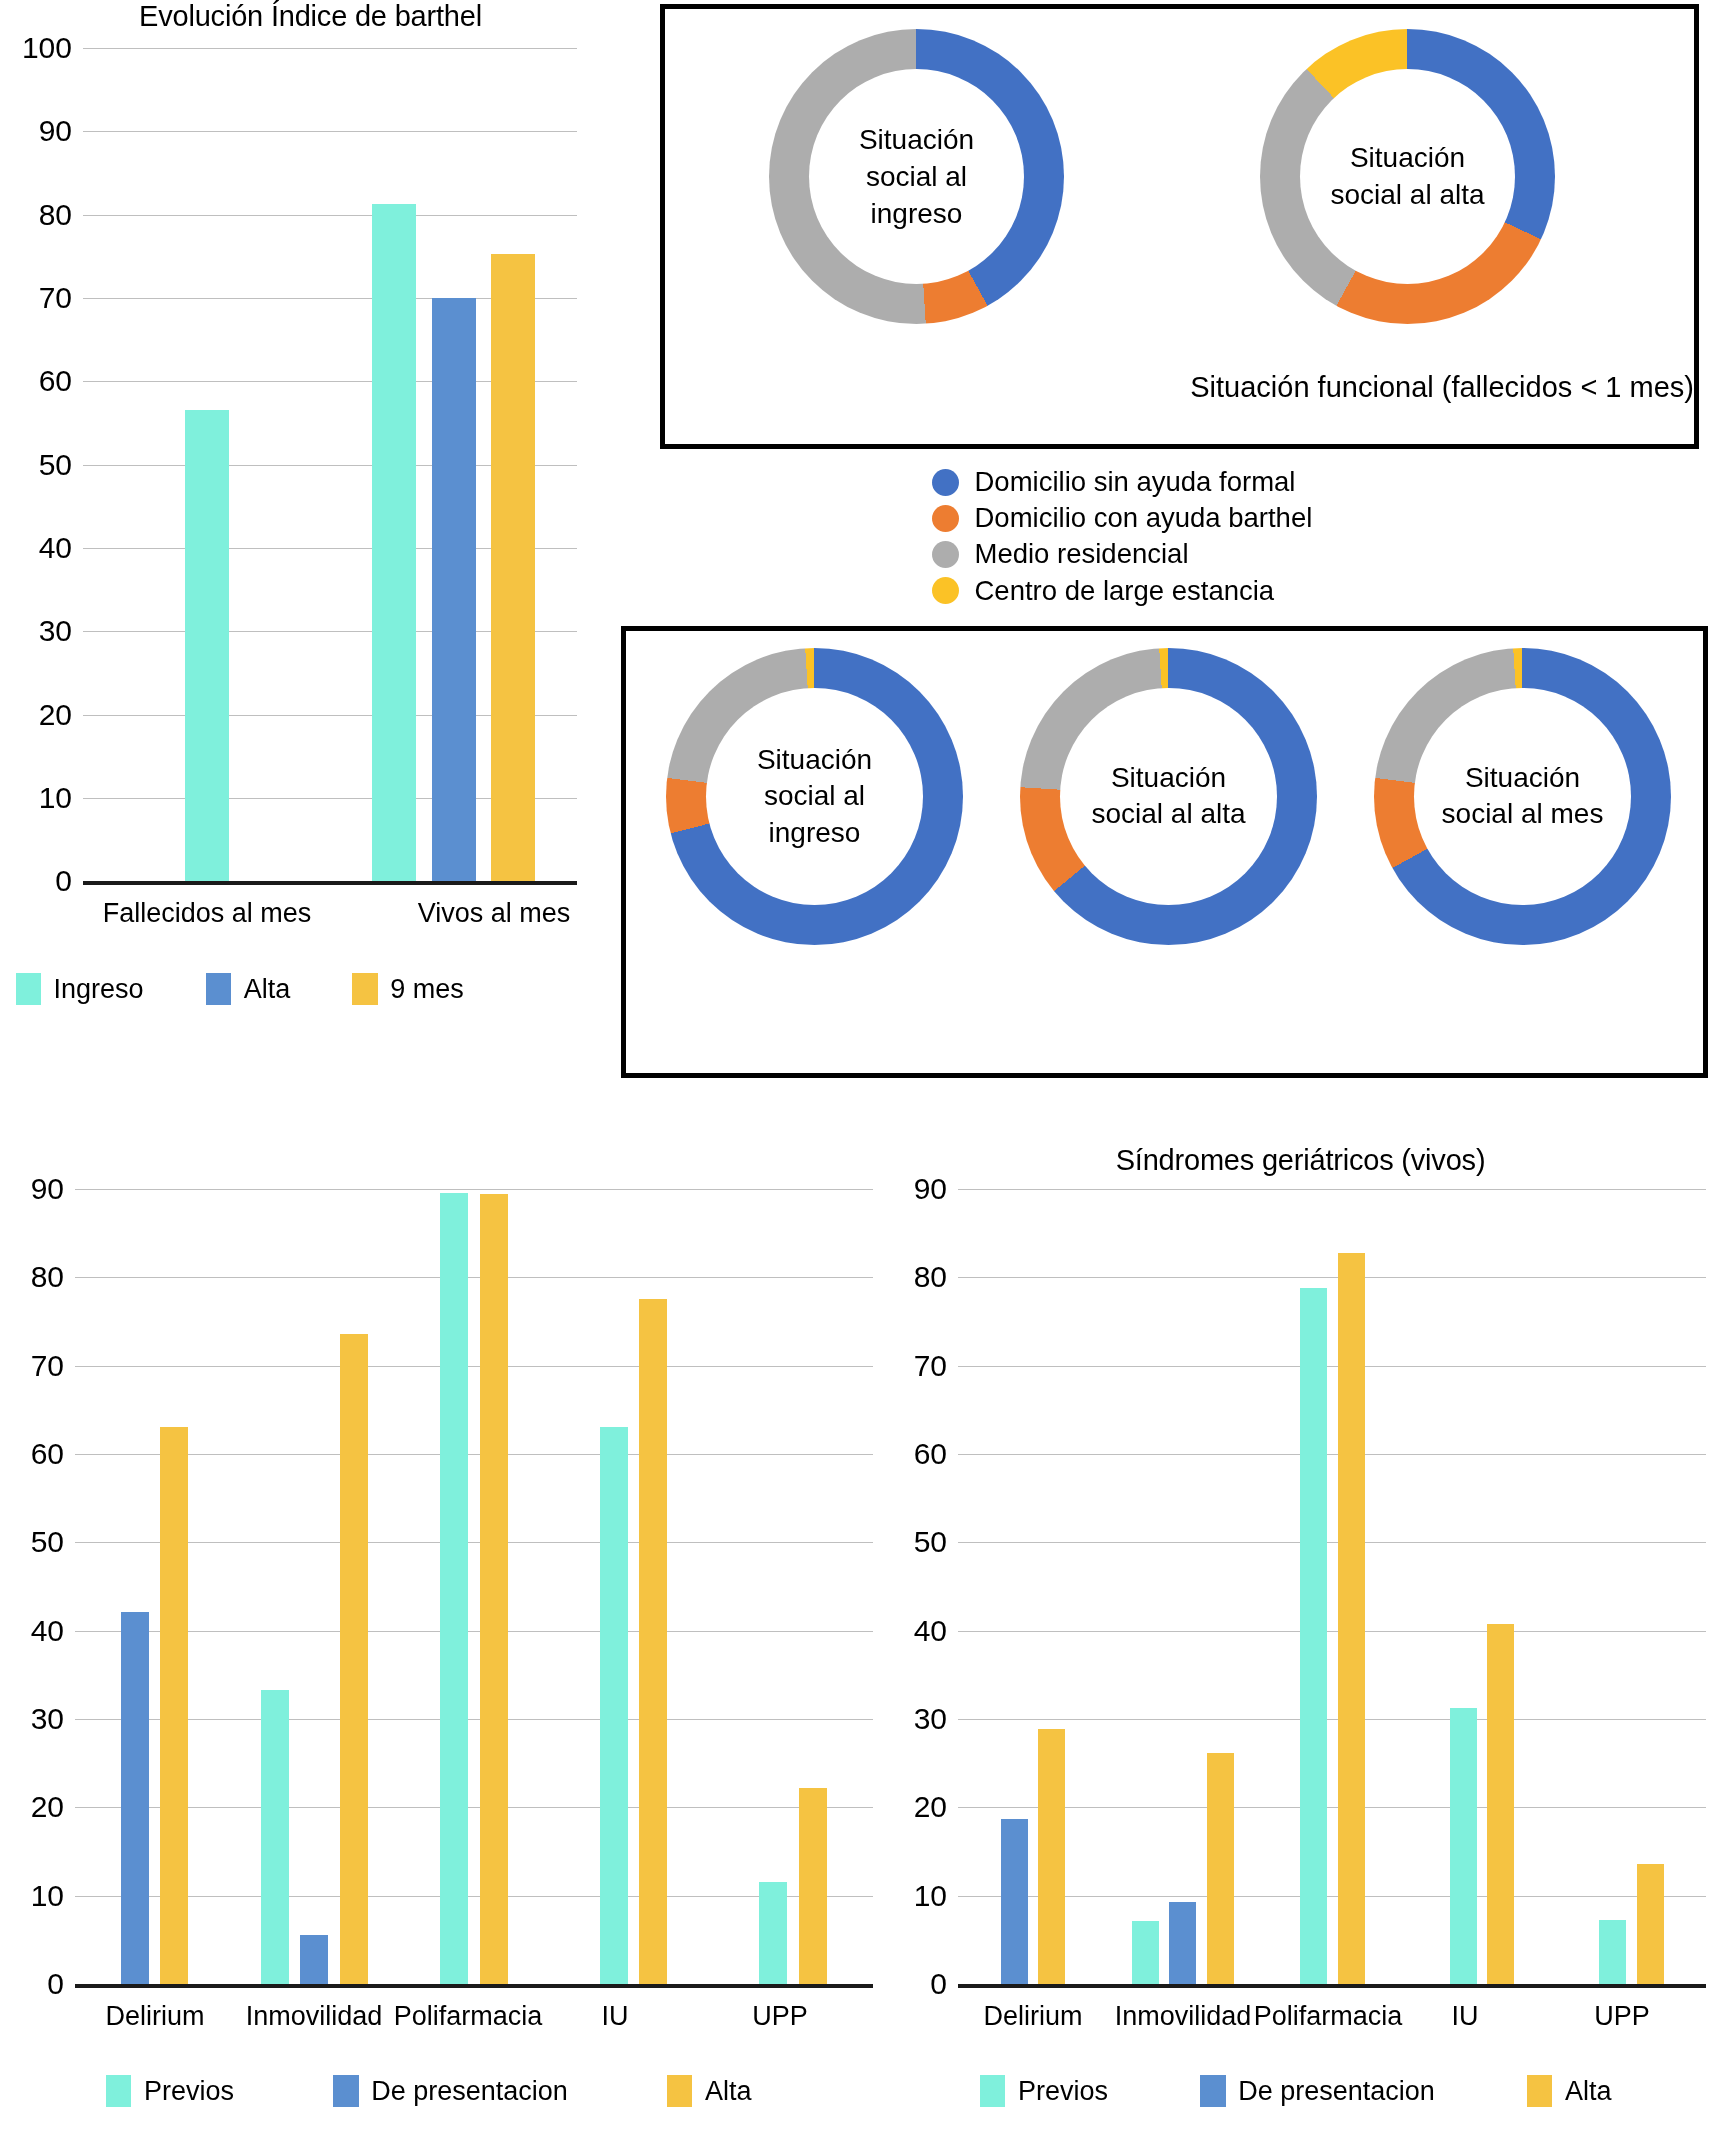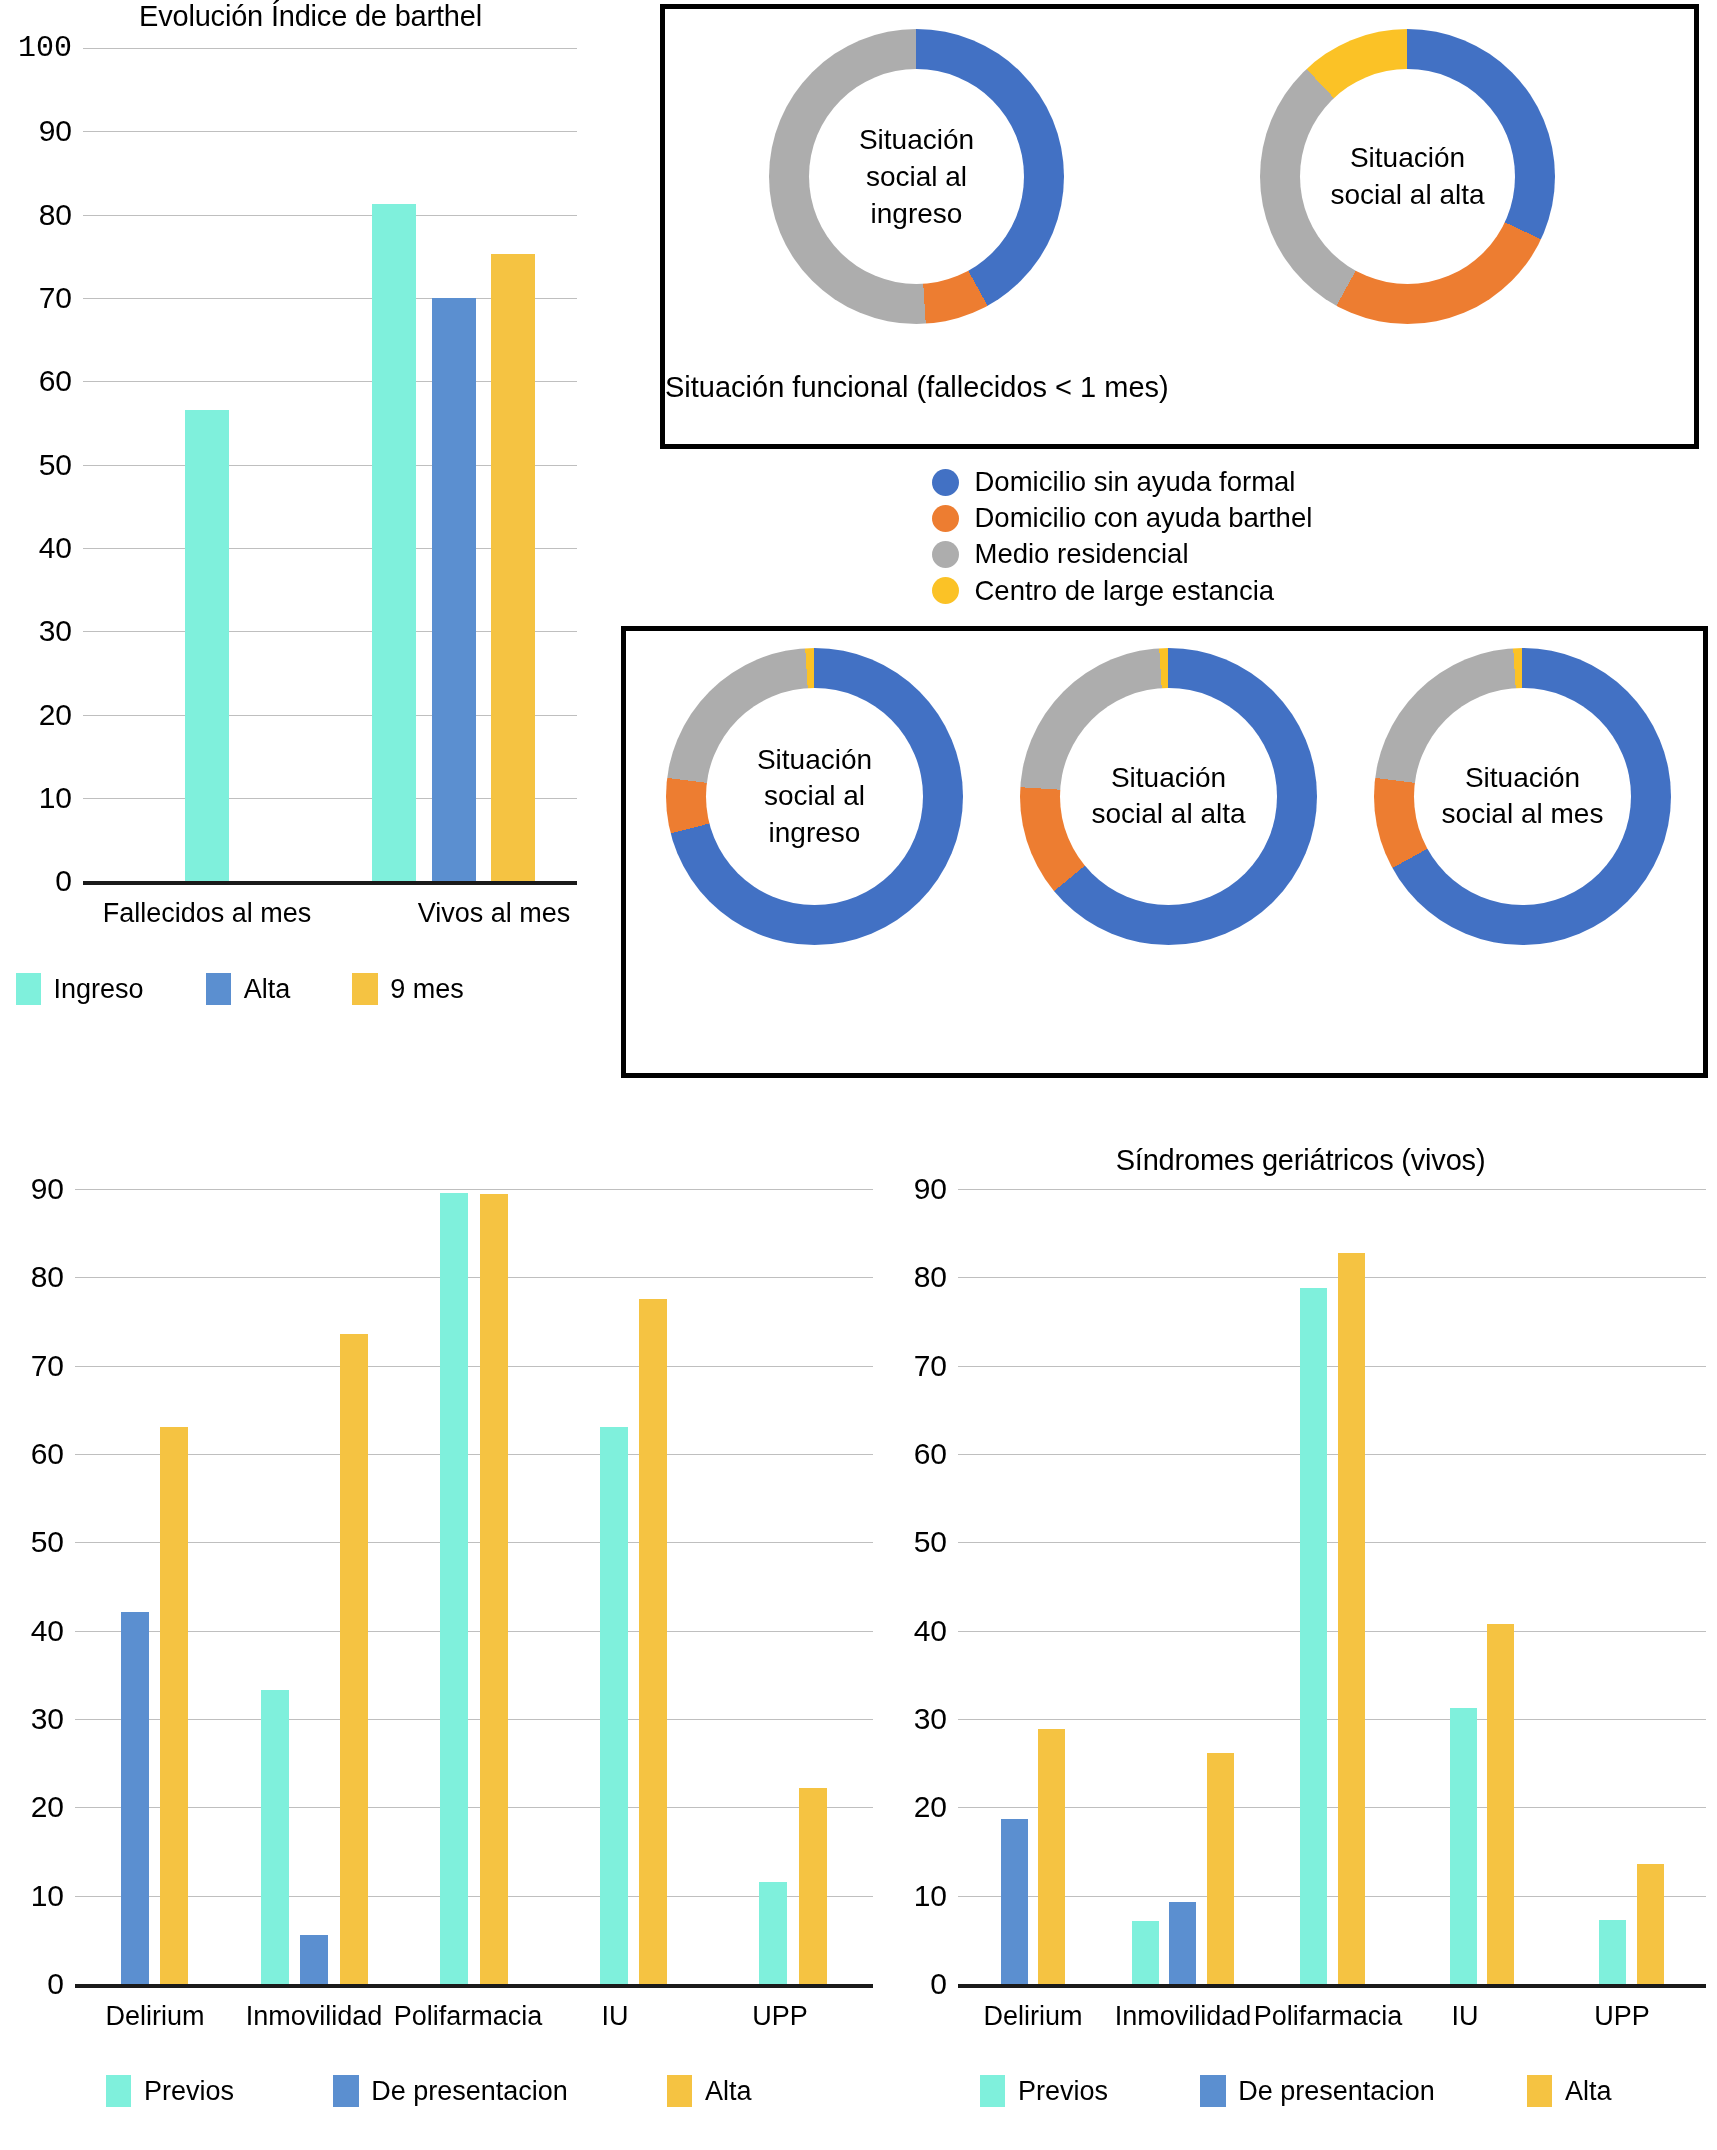--- a/index.html
+++ b/index.html
@@ -64,21 +64,21 @@
   }
   .donut-label {
     position: absolute;
     top: 50%; left: 50%;
     transform: translate(-50%, -50%);
     text-align: center; font-size: 28px; line-height: 1.32;
     white-space: pre-line; width: 84%;
   }
   .box-caption {
     position: absolute; left: 0; width: 100%;
-    text-align: left; font-size: 29px;
+    text-align: right; font-size: 29px;
   }
 
   
   .dlegend { position: absolute; }
   .dlegend-item { display: flex; align-items: center; margin-bottom: 4.2px; }
   .dlegend-dot {
     width: 27px; height: 27px; border-radius: 50%;
     margin-right: 15.5px; flex: 0 0 auto;
   }
   .dlegend-text { font-size: 27.5px; white-space: nowrap; }
@@ -102,21 +102,21 @@
       <div class="ytick" style="top: 417px; left: -73px; width: 62px;">50</div>
       <div class="gridline" style="top: 333px;"></div>
       <div class="ytick" style="top: 333px; left: -73px; width: 62px;">60</div>
       <div class="gridline" style="top: 250px;"></div>
       <div class="ytick" style="top: 250px; left: -73px; width: 62px;">70</div>
       <div class="gridline" style="top: 167px;"></div>
       <div class="ytick" style="top: 167px; left: -73px; width: 62px;">80</div>
       <div class="gridline" style="top: 83px;"></div>
       <div class="ytick" style="top: 83px; left: -73px; width: 62px;">90</div>
       <div class="gridline" style="top: 0px;"></div>
-      <div class="ytick" style="top: 0px; left: -73px; width: 62px; font-family: Liberation Mono, monospace;">100</div>
+      <div class="ytick" style="top: 0px; left: -73px; width: 62px;">100</div>
       <div class="axisline" style="top: 833px;"></div>
       <div class="bar" title="Ingreso · Fallecidos al mes · 56.5" style="left: 102px; width: 44px; height: 471px; background: rgb(127, 240, 220);"></div>
       <div class="xlab" style="left: 124px; top: 850px;">Fallecidos al mes</div>
       <div class="bar" title="Ingreso · Vivos al mes · 81.2" style="left: 289px; width: 44px; height: 677px; background: rgb(127, 240, 220);"></div>
       <div class="bar" title="Alta · Vivos al mes · 70" style="left: 349px; width: 44px; height: 583px; background: rgb(91, 143, 208);"></div>
       <div class="bar" title="1 mes · Vivos al mes · 75.3" style="left: 408px; width: 44px; height: 627px; background: rgb(245, 195, 66);"></div>
       <div class="xlab" style="left: 371px; top: 850px; margin-left: 40px;">Vivos al mes</div>
     </div>
   <div class="legend-row" id="legend-barthel" style="left:15.5px; top:973px; gap:62px;">
       <div class="legend-item">

